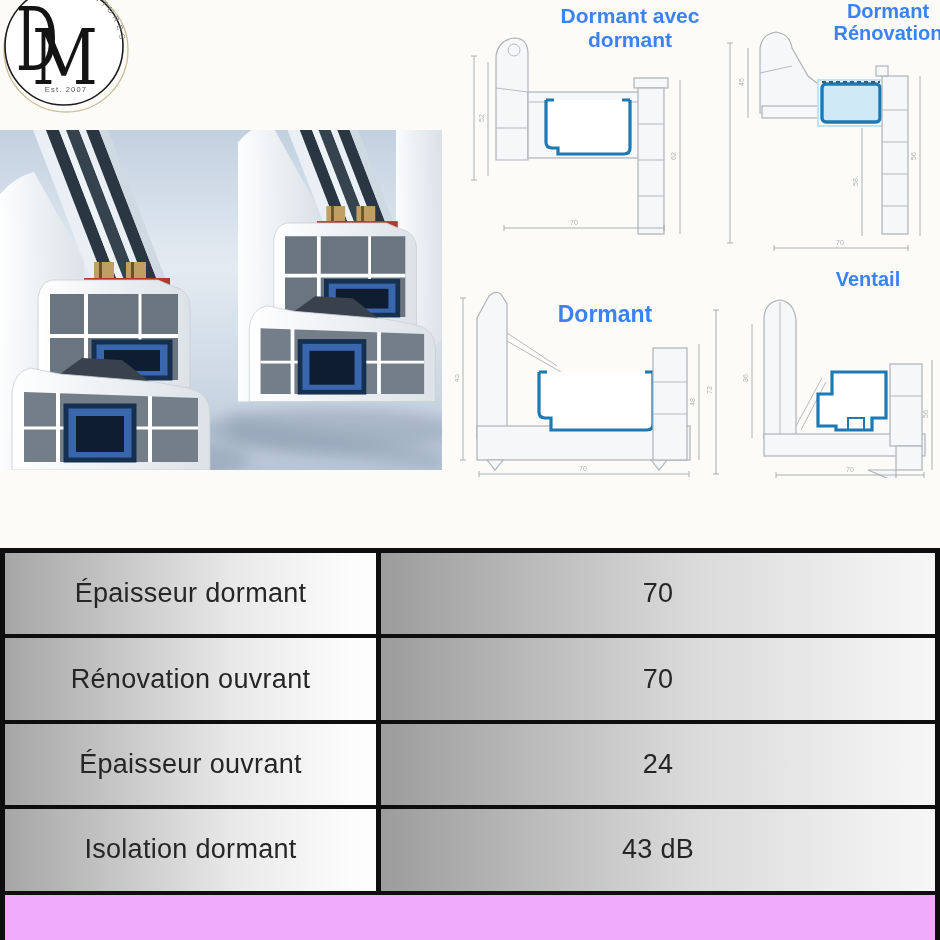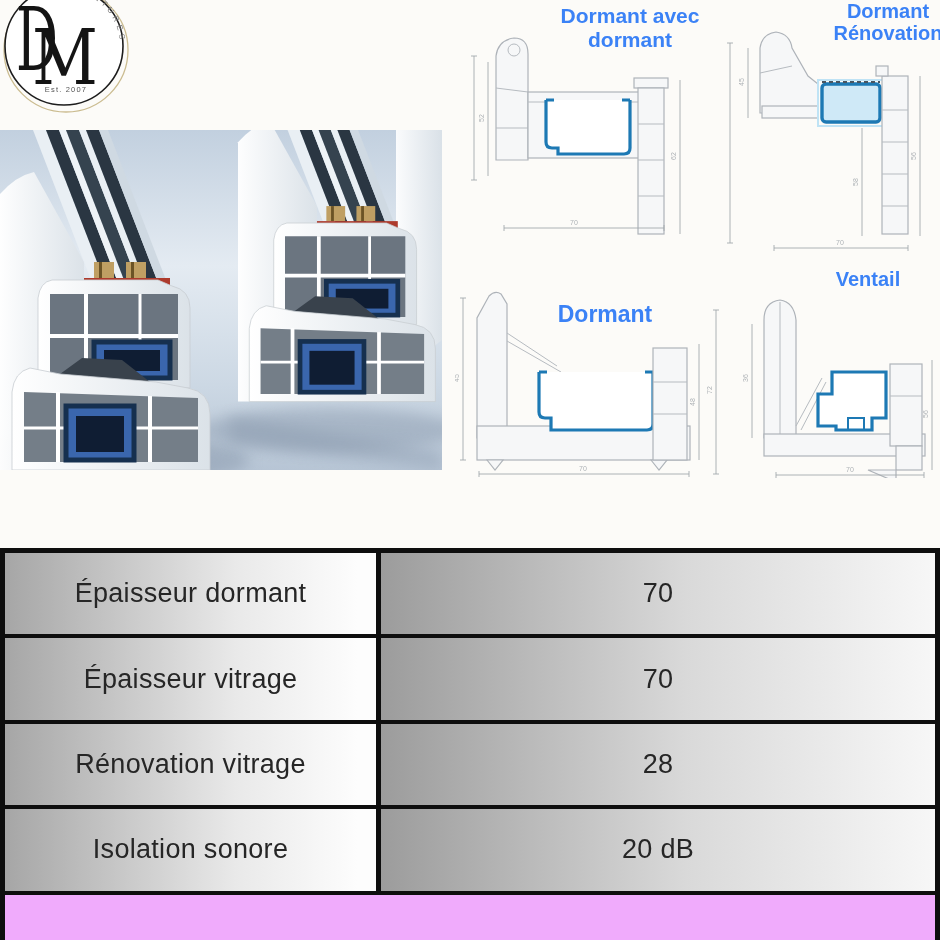--- a/index.html
+++ b/index.html
@@ -218,21 +218,21 @@
     <text x="228" y="140" class="dimtxt" transform="rotate(-90 228 140)">56</text>
     <line x1="76" y1="197" x2="224" y2="197" class="dim"></line>
     <line x1="76" y1="194" x2="76" y2="200" class="dim"></line>
       <line x1="224" y1="194" x2="224" y2="200" class="dim"></line>
     <text x="150" y="194" class="dimtxt" text-anchor="middle">70</text>
   </svg>
 
   <div class="spec-table">
     <div class="cell lab bb">Épaisseur dormant</div>
     <div class="cell val bb">70</div>
-    <div class="cell lab bb">Épaisseur vitrage</div>
+    <div class="cell lab bb">Rénovation ouvrant</div>
     <div class="cell val bb">70</div>
-    <div class="cell lab bb">Rénovation vitrage</div>
-    <div class="cell val bb">28</div>
-    <div class="cell lab bb">Isolation sonore</div>
-    <div class="cell val bb">20 dB</div>
+    <div class="cell lab bb">Épaisseur ouvrant</div>
+    <div class="cell val bb">24</div>
+    <div class="cell lab bb">Isolation dormant</div>
+    <div class="cell val bb">43 dB</div>
   </div>
 
 </div>
 
 </body></html>

